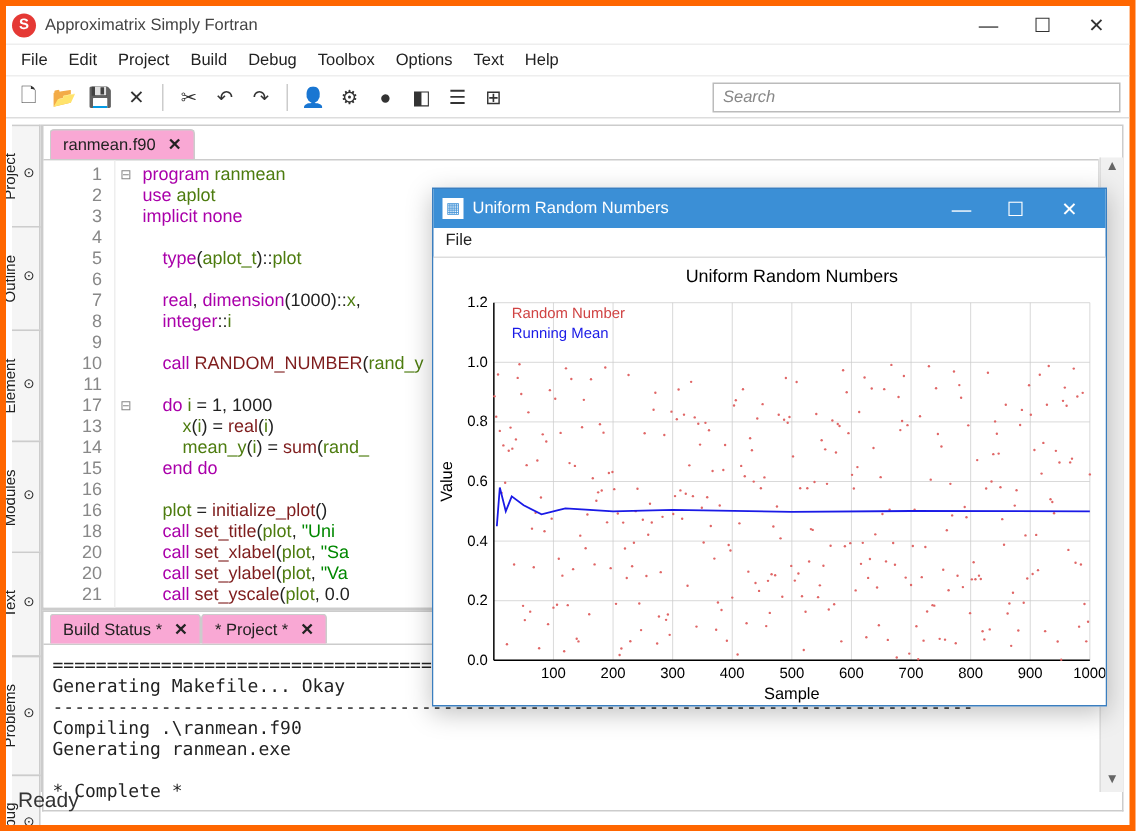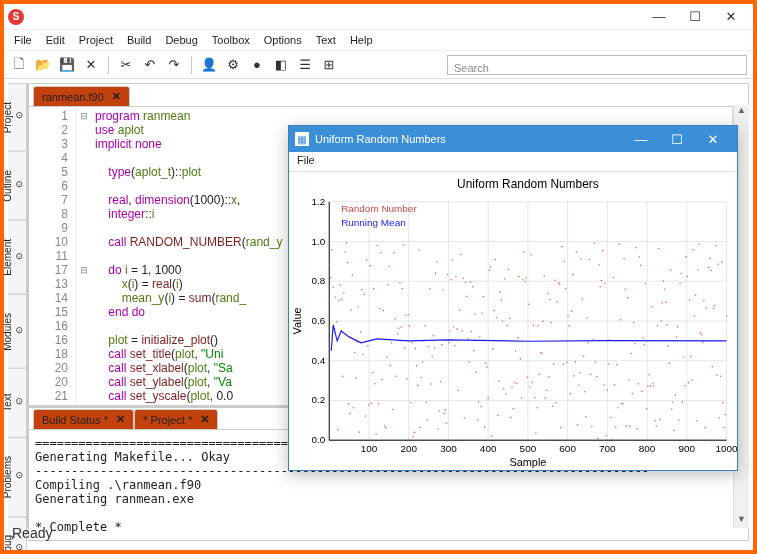--- a/index.html
+++ b/index.html
@@ -7,29 +7,29 @@
 .titlebar{height:26px;display:flex;align-items:center;padding:0 4px;background:#fff;border-bottom:1px solid #eee}
 .app-icon{width:16px;height:16px;border-radius:50%;background:#e53935;margin-right:6px;display:flex;align-items:center;justify-content:center;color:#fff;font-size:10px;font-weight:bold}
 .title{font-size:11px;color:#444}
 .winbtns{margin-left:auto;display:flex}
 .winbtn{width:36px;height:24px;display:flex;align-items:center;justify-content:center;color:#333;font-size:13px}
 .menubar{height:21px;display:flex;align-items:center;padding:0 4px;gap:2px;border-bottom:1px solid #eee}
 .menuitem{padding:2px 6px;font-size:11px}
 .toolbar{height:28px;display:flex;align-items:center;padding:0 6px;gap:6px;border-bottom:1px solid #ddd}
 .tbtn{width:18px;height:18px;display:flex;align-items:center;justify-content:center;color:#333;font-size:13px}
 .tsep{width:1px;height:18px;background:#ccc;margin:0 2px}
-.search{margin-left:auto;width:300px;height:20px;border:1px solid #bbb;padding:0 6px;font-size:11px;color:#888;display:flex;align-items:flex-end;}
+.search{margin-left:auto;width:272px;height:20px;border:1px solid #bbb;padding:0 6px;font-size:11px;color:#888;display:flex;align-items:center;font-style:italic}
 .main{position:absolute;top:79px;left:4px;right:4px;bottom:22px;display:flex}
 .sidetabs{width:20px;display:flex;flex-direction:column;border-right:1px solid #ccc}
 .sidetab{border:1px solid #ccc;border-right:none;padding:18px 2px;writing-mode:vertical-lr;transform:rotate(180deg);font-size:10px;text-align:center;background:#f5f5f5;margin-bottom:-1px}
 .sidetab .pin{writing-mode:horizontal-tb;transform:rotate(180deg);font-size:9px;margin-top:4px}
 .content{flex:1;display:flex;flex-direction:column}
 .editor{flex:1;display:flex;flex-direction:column;border:1px solid #ccc;position:relative}
 .tabs{height:22px;display:flex;align-items:flex-end;padding-left:4px}
-.tab{display:flex;align-items:center;gap:8px;padding:3px 8px;border:1px solid #ccc;border-bottom:none;border-radius:3px 3px 0 0;background:#c2410c;font-size:11px}
+.tab{display:flex;align-items:center;gap:8px;padding:3px 8px;border:1px solid #ccc;border-bottom:none;border-radius:3px 3px 0 0;background:#f9a8d4;font-size:11px}
 .tab .x{font-size:11px;font-weight:bold}
 .code{flex:1;display:flex;font-family:Consolas,monospace;font-size:12px;overflow:hidden;position:relative;border-top:1px solid #ccc}
 .gutter{width:48px;text-align:right;padding:2px 8px 2px 2px;color:#888;background:#fff;border-right:1px solid #eee}
 .gutter div{height:14px;line-height:14px}
 .fold{width:14px;padding:2px 0;color:#888}
 .fold div{height:14px;line-height:14px;text-align:center;font-size:9px}
 .src{flex:1;padding:2px 4px;white-space:pre}
 .src div{height:14px;line-height:14px}
 .kw{color:#aa00aa}
 .id{color:#4d7c0f}
@@ -58,20 +58,21 @@
 .axlbl{font-size:11px;fill:#000;text-anchor:middle}
 .leg{font-size:10px}
 .meanline{fill:none;stroke:#1a1ae6;stroke-width:1.2}
 .dot{fill:#e06666}
 </style>
 </head>
 <body>
 
 <div class="titlebar">
   <div class="app-icon">S</div>
+  <div class="title">Approximatrix Simply Fortran</div>
   <div class="winbtns">
     <div class="winbtn">—</div>
     <div class="winbtn">☐</div>
     <div class="winbtn">✕</div>
   </div>
 </div>
 
 <div class="menubar" id="menubar">
     <div class="menuitem">File</div>
     <div class="menuitem">Edit</div>

